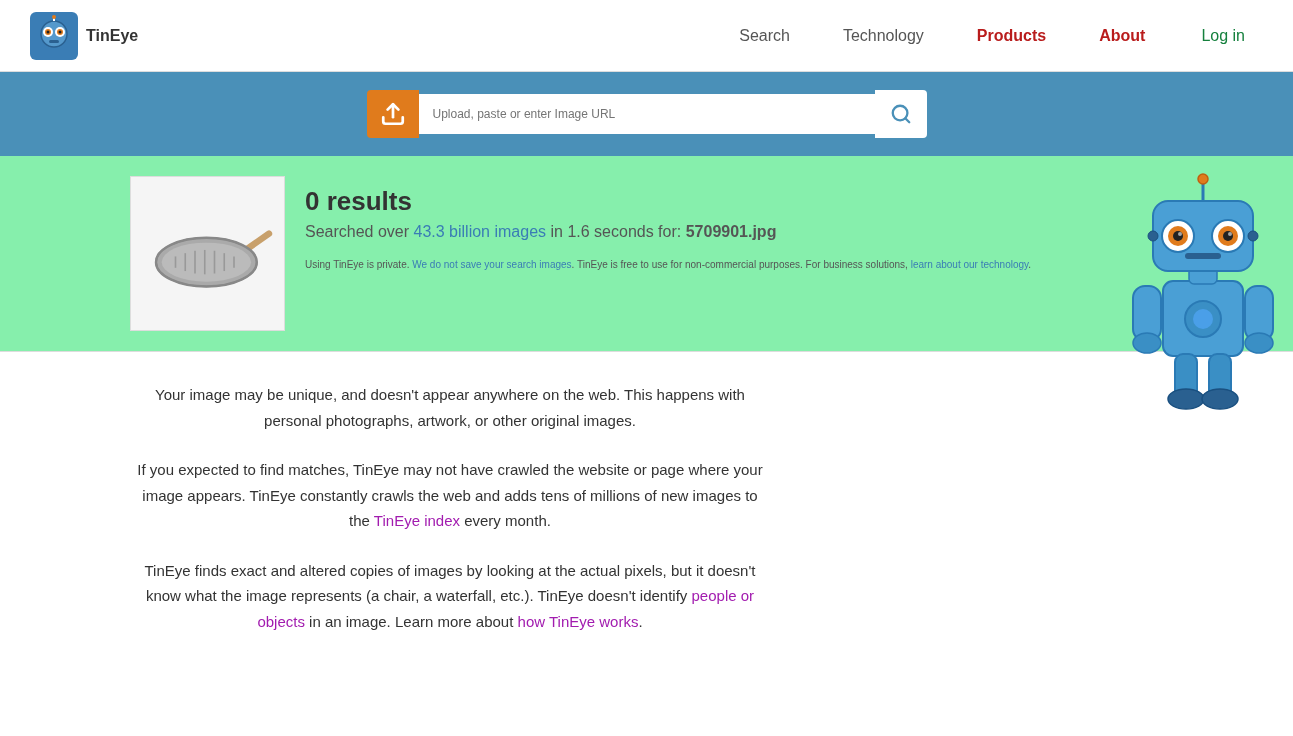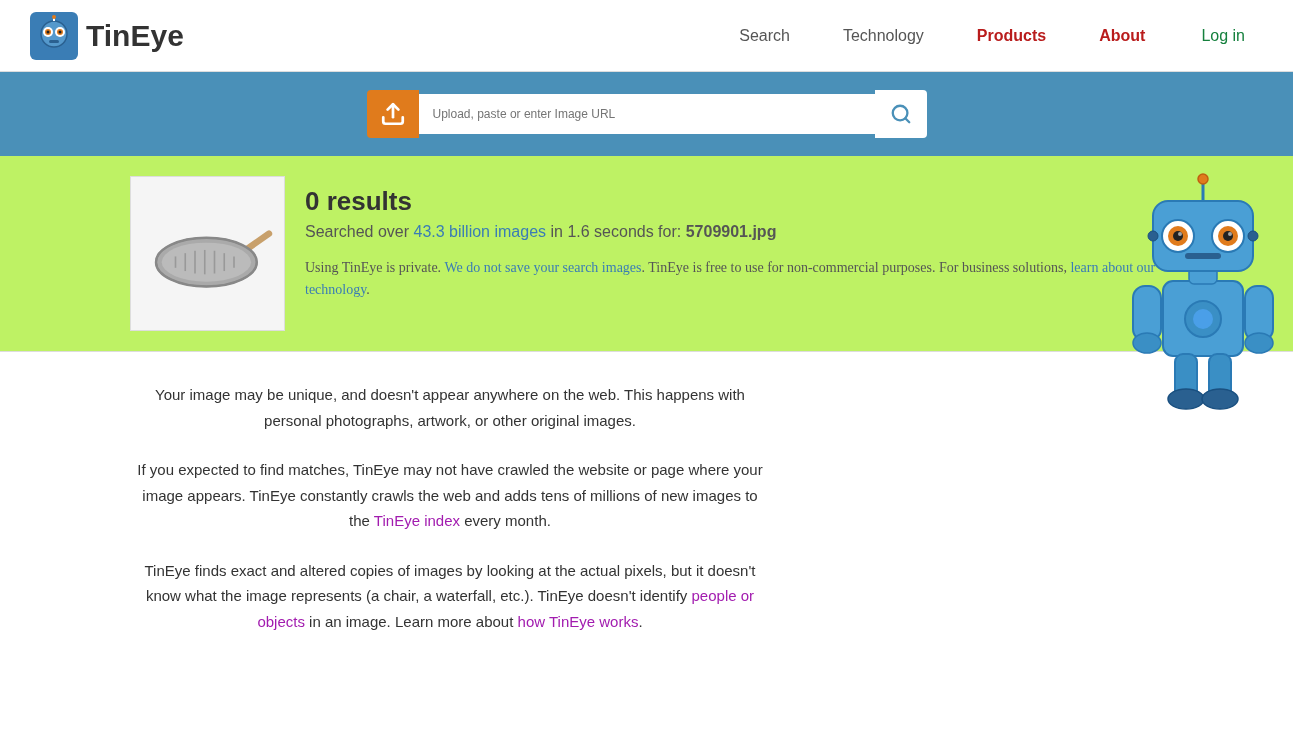--- a/index.html
+++ b/index.html
@@ -19,21 +19,21 @@
       align-items: center;
       margin-right: auto;
       text-decoration: none;
     }
     #logo-icon {
       width: 48px;
       height: 48px;
       margin-right: 8px;
     }
     #logo-text {
-      font-size: 30px;
+      font-size: 16px;
       color: #333;
       font-weight: bold;
     }
     nav {
       display: flex;
       align-items: center;
       gap: 17px;
     }
     nav a {
       text-decoration: none;
@@ -93,21 +93,21 @@
       border-radius: 0 4px 4px 0;
       cursor: pointer;
       display: flex;
       align-items: center;
       justify-content: center;
     }
 
     
     #results-area {
       padding: 20px 130px;
-      background: #bef264;
+      background: #86efac;
       min-height: 180px;
       position: relative;
     }
     #result-row {
       display: flex;
       align-items: flex-start;
       gap: 20px;
     }
     #searched-image {
       width: 155px;
@@ -130,24 +130,23 @@
       color: #333;
       margin-bottom: 6px;
     }
     #result-meta {
       font-size: 16px;
       color: #555;
       margin-bottom: 16px;
     }
     #result-meta a { color: #3a7db5; text-decoration: none; }
     #result-privacy {
-      font-size: 14px;
+      font-size: 10px;
       color: #555;
       line-height: 1.6;
-      font-family: Liberation Serif, serif;
     }
     #result-privacy a { color: #3a7db5; text-decoration: none; }
     #robot-image {
       position: absolute;
       right: 0;
       bottom: -40px;
       width: 180px;
       height: 220px;
     }
 

